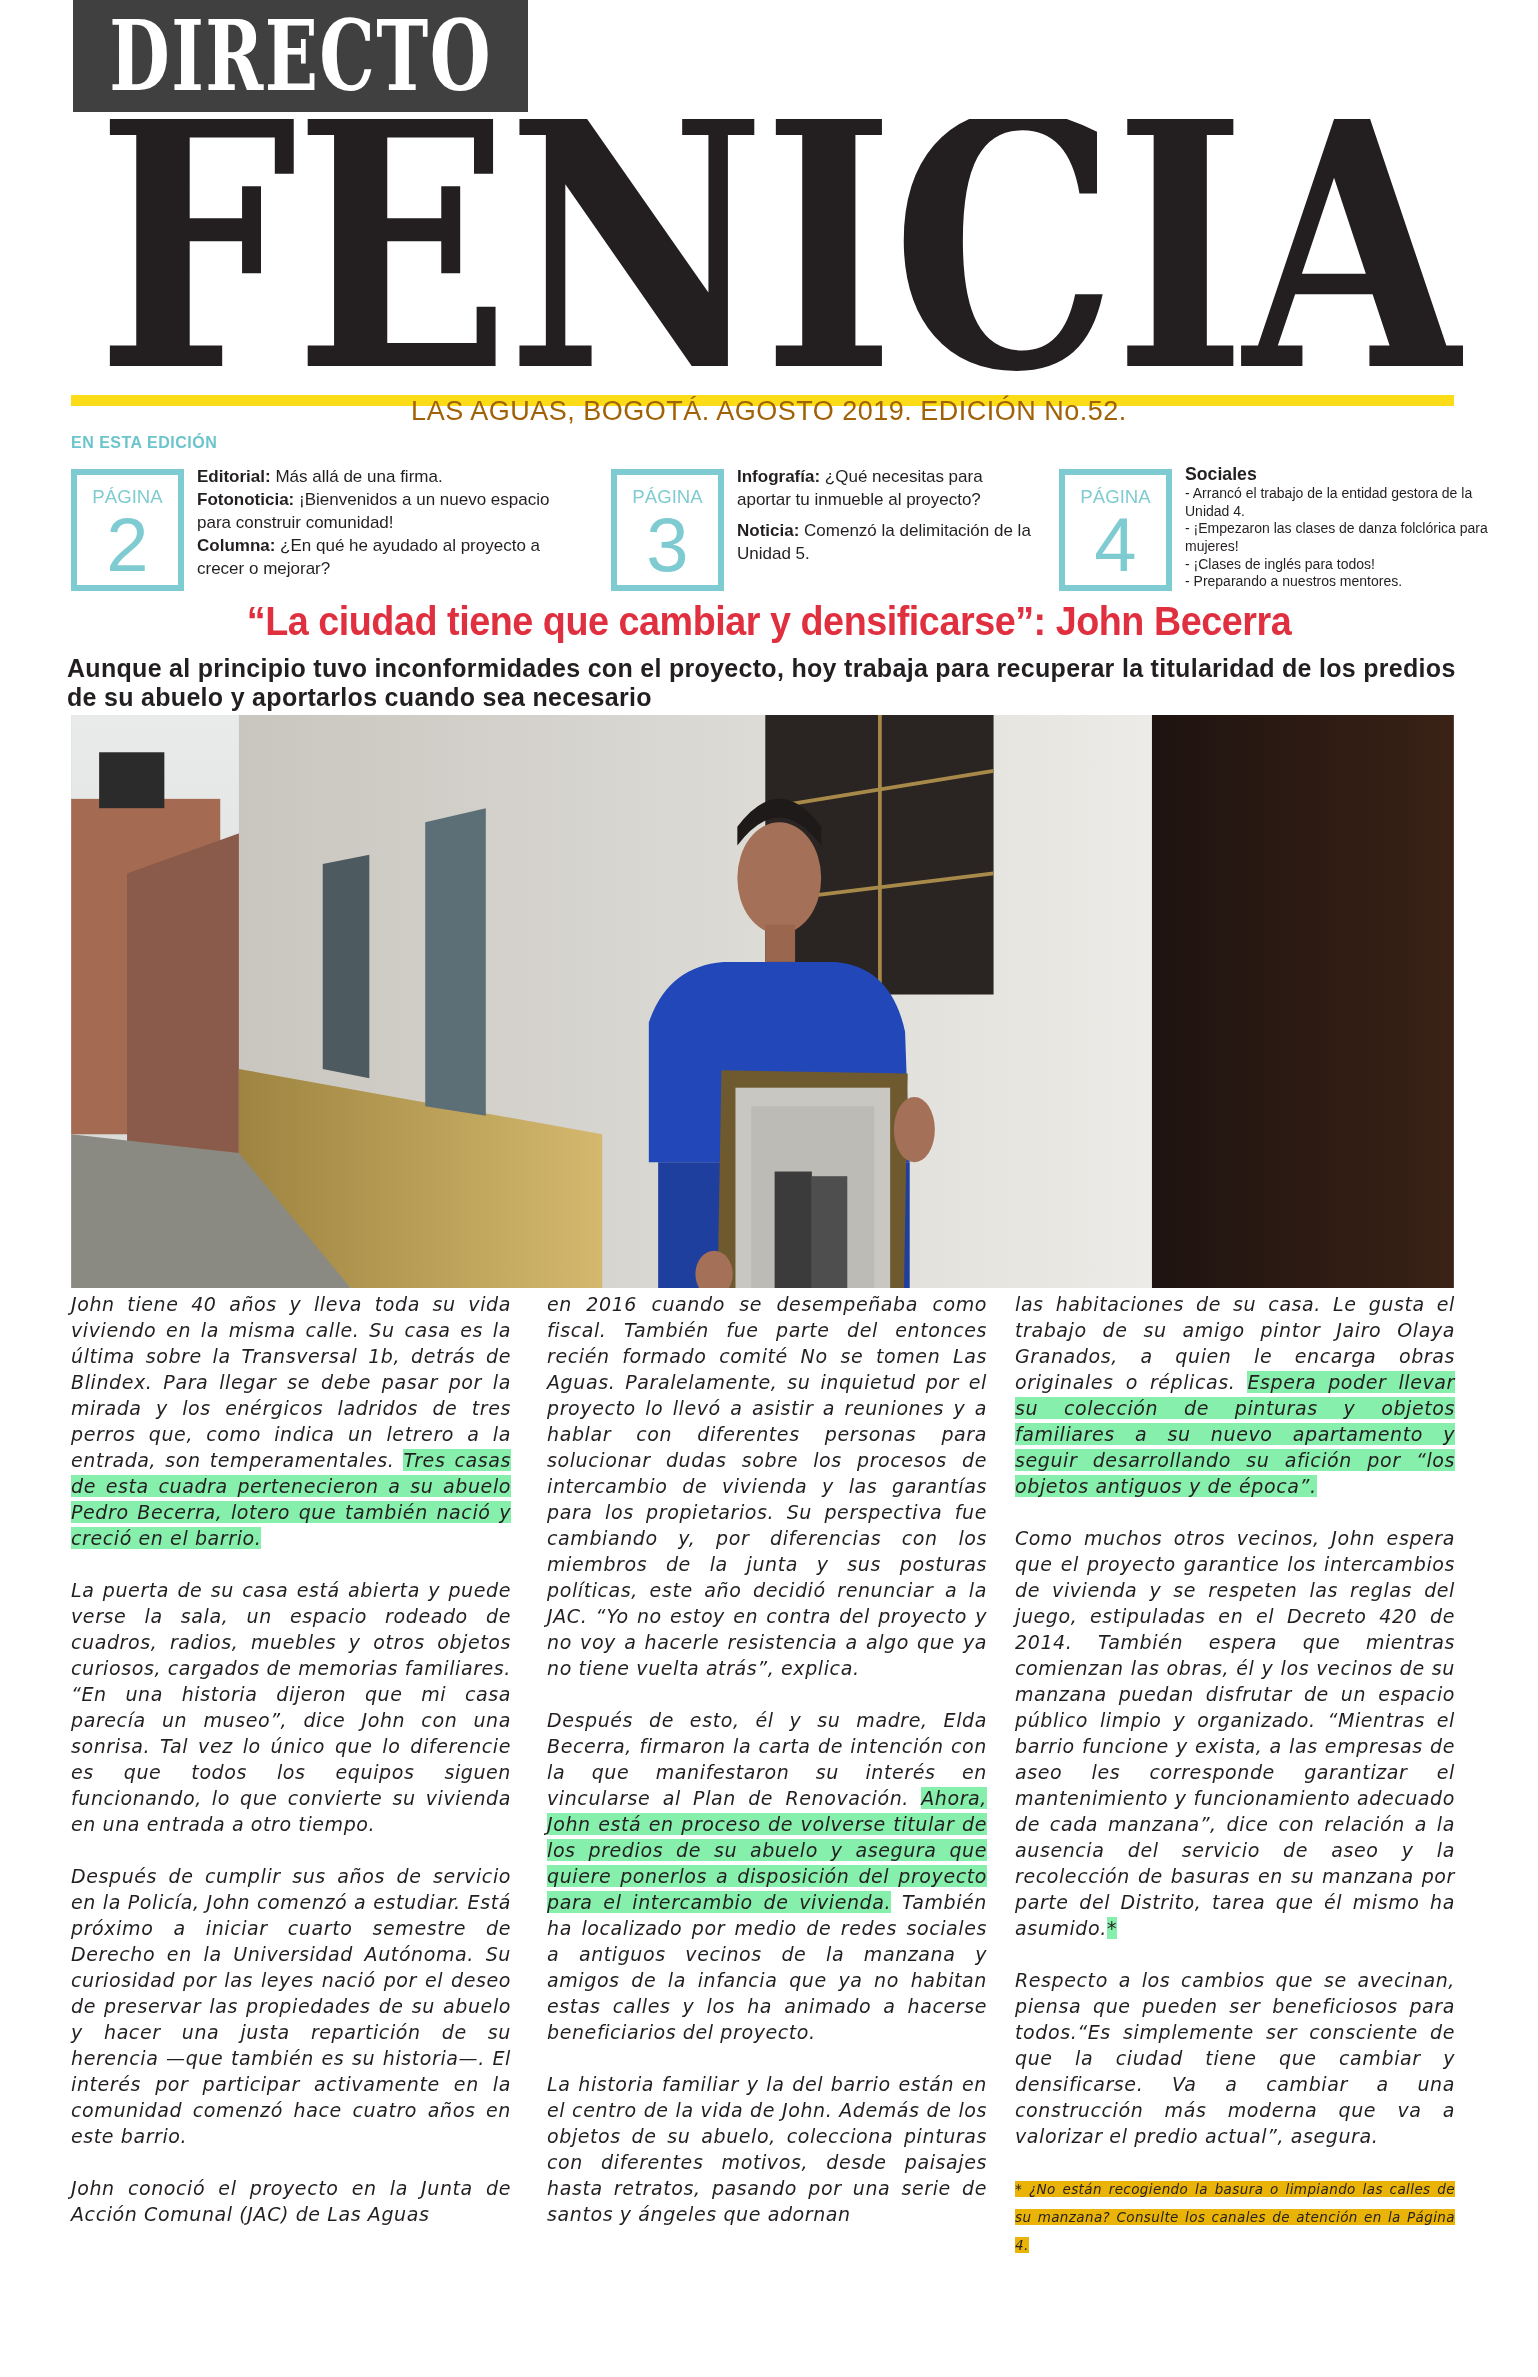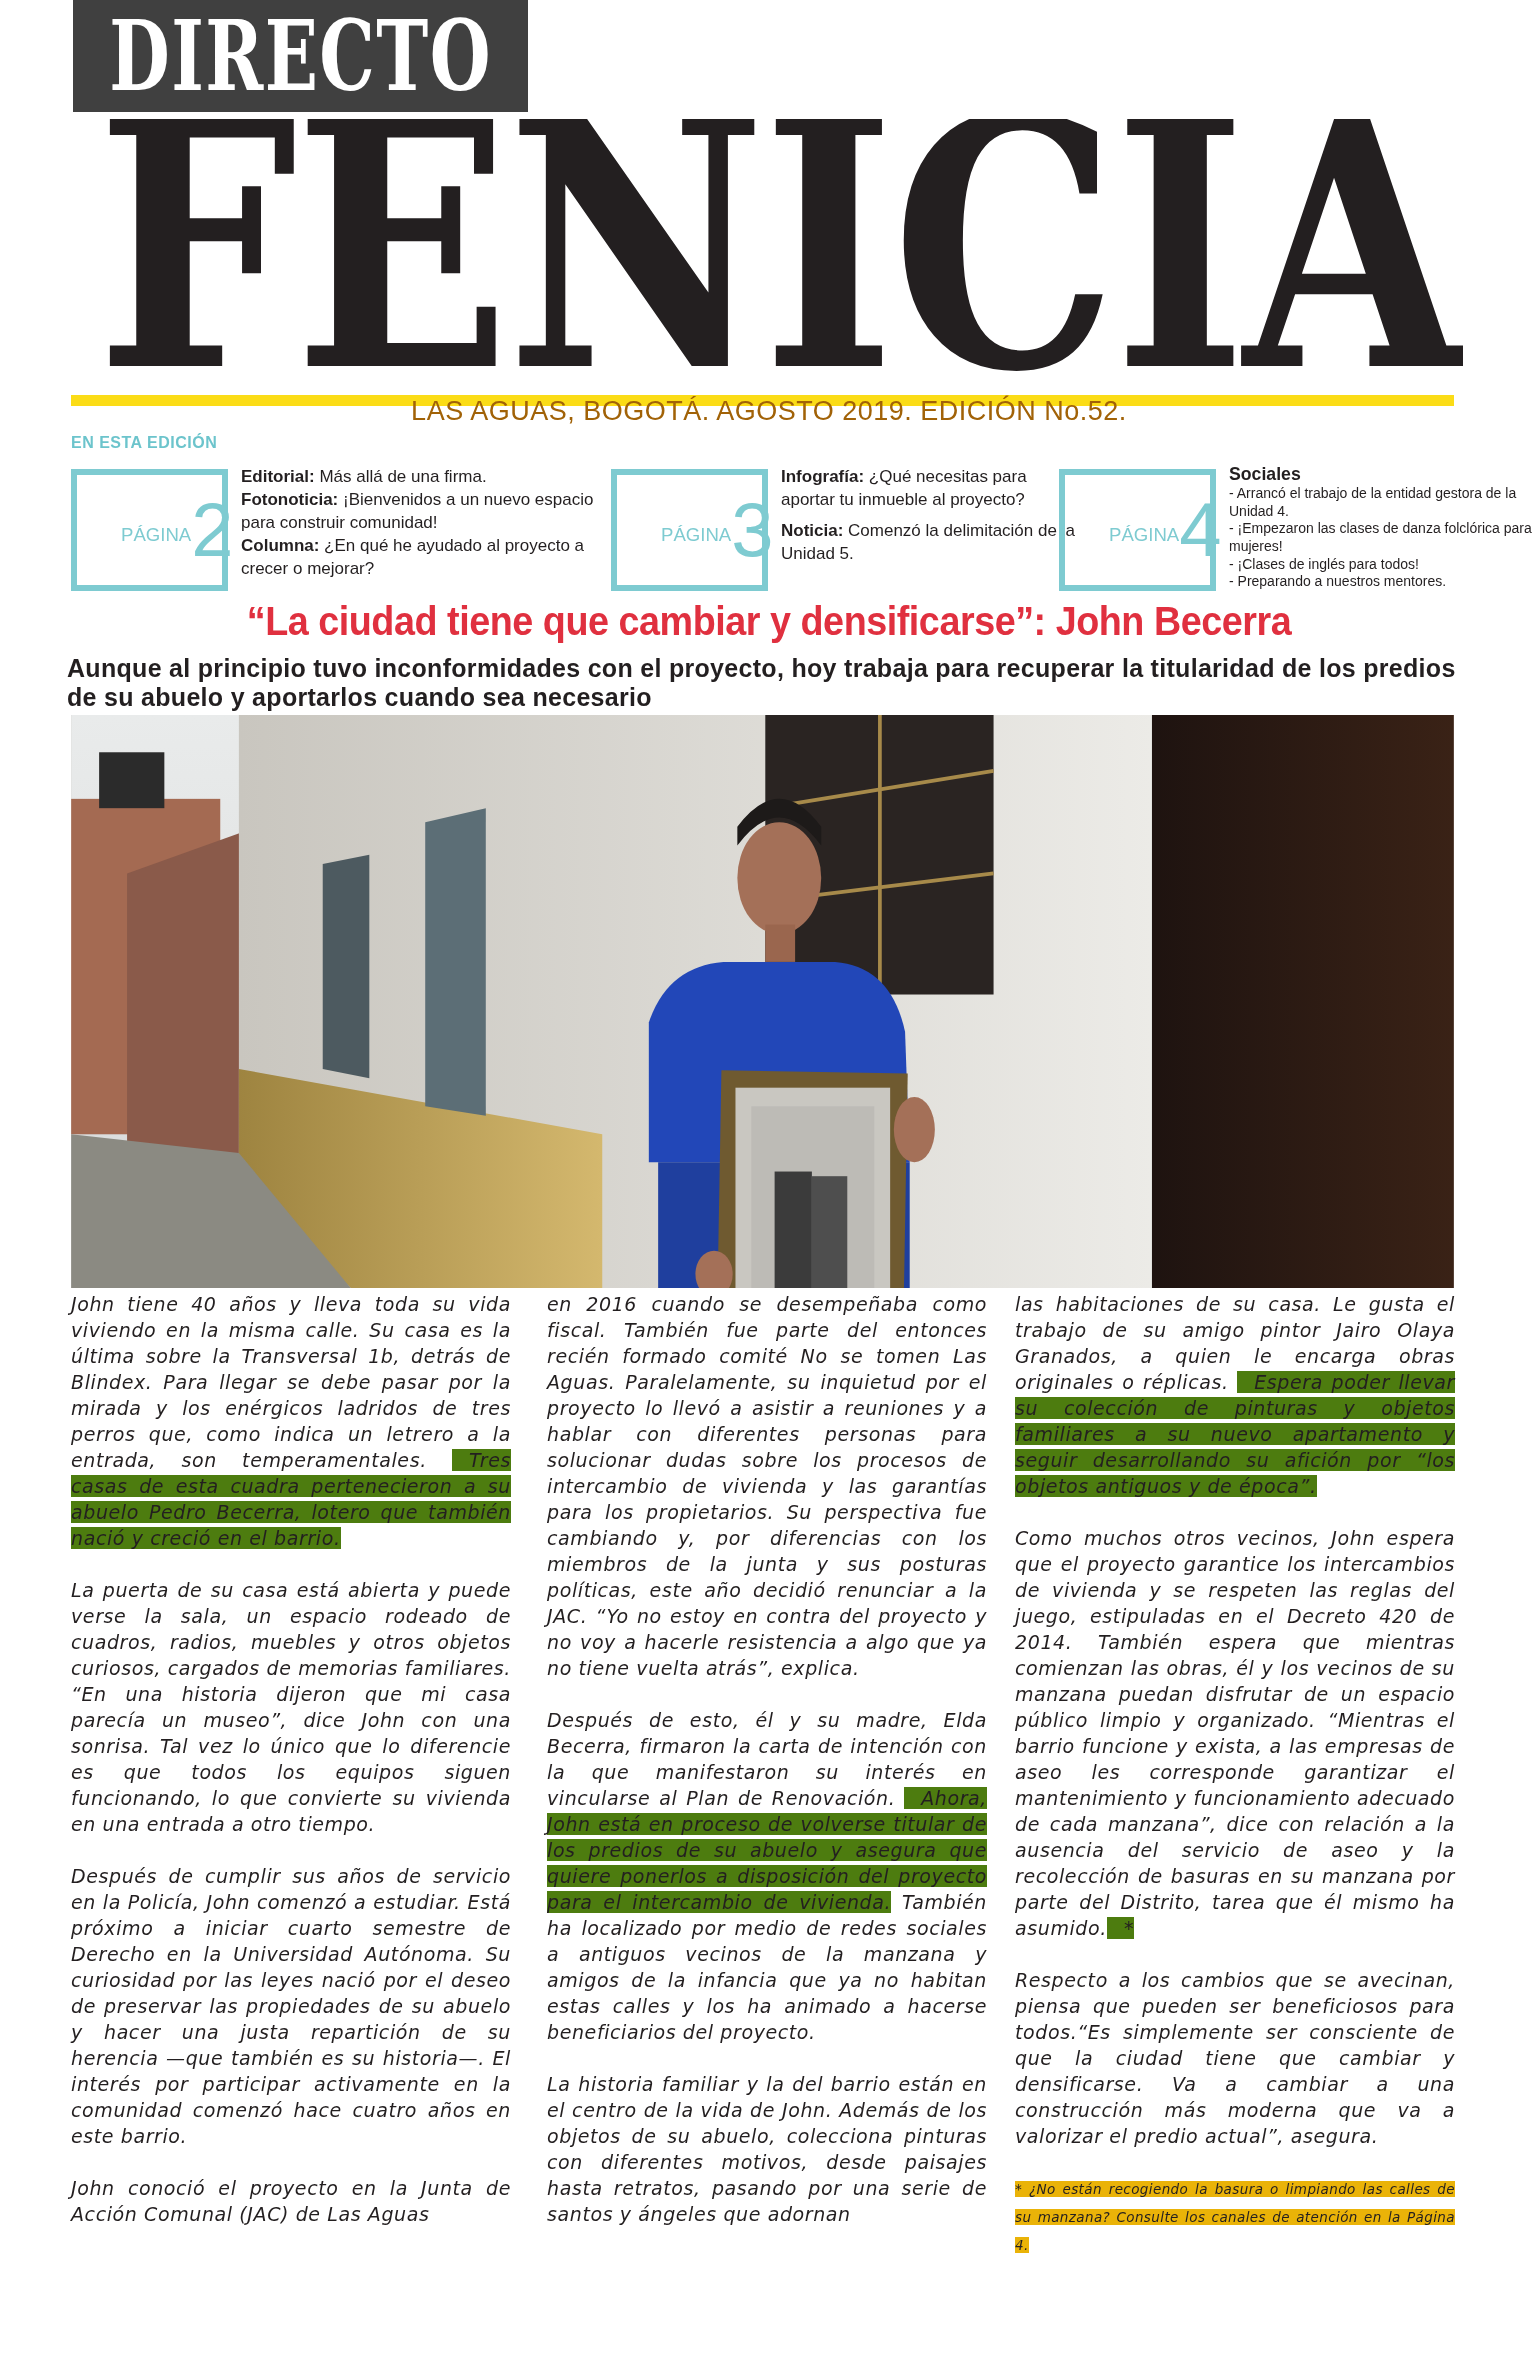--- a/index.html
+++ b/index.html
@@ -9,21 +9,21 @@
   .kicker-box { position: absolute; left: 73px; top: 0; width: 455px; height: 112px; background: #404040; display: flex; align-items: center; justify-content: center; }
   .kicker-text { font-family: "DejaVu Serif", serif; font-weight: bold; color: #ffffff; font-size: 97px; line-height: 1; transform: scaleX(0.72); letter-spacing: 1.9px; white-space: nowrap; }
   .logo { position: absolute; left: 93px; top: 119px; width: 1370px; height: 275px; display: flex; align-items: flex-end; justify-content: center; overflow: hidden; }
   .logo-text { font-family: "DejaVu Serif", serif; font-weight: bold; font-size: 345px; line-height: 0.86; color: #231f20; transform: scaleX(0.82); transform-origin: center bottom; white-space: nowrap; letter-spacing: -3.7px; }
   .rule-yellow { position: absolute; left: 71px; top: 395px; width: 1383px; height: 11.2px; background: #fbdc16; }
   .dateline { position: absolute; left: 0; top: 396px; width: 1538px; text-align: center; font-family: "Liberation Sans", sans-serif; font-size: 27px; letter-spacing: 0.5px; color: #a16207; }
 
   
   .edition-label { position: absolute; left: 71px; top: 434px; font-family: "Liberation Sans", sans-serif; font-weight: bold; font-size: 16px; color: #6cc4cc; letter-spacing: 0.5px; }
   .teaser { position: absolute; top: 469px; display: flex; }
-  .page-box { width: 101px; height: 110px; border: 6.5px solid #7ecbd1; display: flex; flex-direction: row; align-items: center; justify-content: flex-start; box-sizing: content-box; padding-left: 44px; }
+  .page-box { width: 101px; height: 110px; border: 6.5px solid #7ecbd1; display: flex; flex-direction: column; align-items: center; justify-content: center; box-sizing: content-box; }
   .page-word { font-family: "Liberation Sans", sans-serif; font-size: 18.6px; color: #7ecbd1; margin-top: 11.2px; line-height: 1; }
   .page-num { font-family: "Liberation Sans", sans-serif; font-size: 76px; color: #7ecbd1; line-height: 1; margin-top: 0; font-weight: normal; }
   .teaser-items { margin-left: 13px; font-family: "Liberation Sans", sans-serif; font-size: 17px; line-height: 23px; color: #231f20; margin-top: -3.7px; }
   .teaser-items .lbl { font-weight: bold; }
   .teaser-items p { margin: 0; }
   .t2 .teaser-items { width: 387px; }
   .t3 .teaser-items { width: 298px; }
   .t3 .teaser-items p + p { margin-top: 7.5px; }
   .t4 .teaser-items { width: 308px; font-size: 14px; line-height: 17.7px; }
   .t4 .soc-title { font-weight: bold; font-size: 17.7px; line-height: 19.6px; }
@@ -34,21 +34,21 @@
 
   
   .photo { position: absolute; left: 71px; top: 715px; width: 1383px; height: 573px; overflow: hidden; background: #cfcbc4; }
 
   
   .col { position: absolute; top: 1291px; width: 440px; font-family: "DejaVu Sans", sans-serif; font-size: 19px; line-height: 26px; color: #231f20; text-align: justify; letter-spacing: 0.6px; font-style: italic; }
   .col p { margin: 0 0 26px 0; }
   .c1 { left: 71px; }
   .c2 { left: 547px; }
   .c3 { left: 1015px; }
-  .hl { background: #4d7c0f; padding-left: 17px; }
+  .hl { background: #86efac; }
   .footnote { font-size: 13.5px; line-height: 28px; letter-spacing: 0.4px; margin-top: 0; }
   .footnote span { background: #eab308; }
 </style>
 </head>
 <body>
 
 <div class="kicker-box">
   <span class="kicker-text">DIRECTO</span>
 </div>
 <div class="logo">

